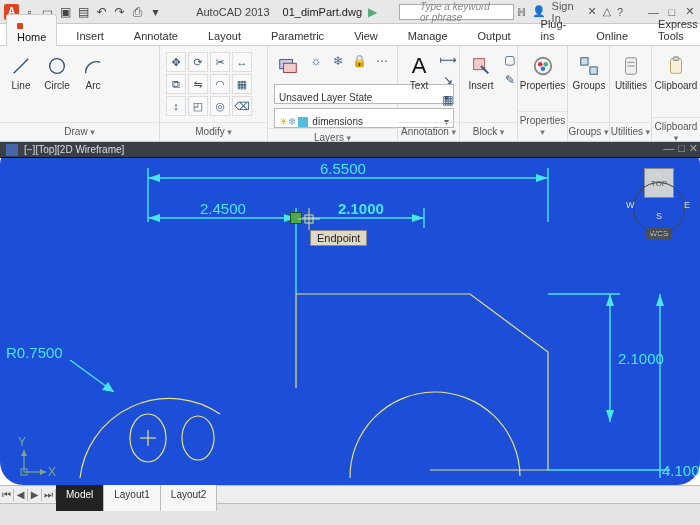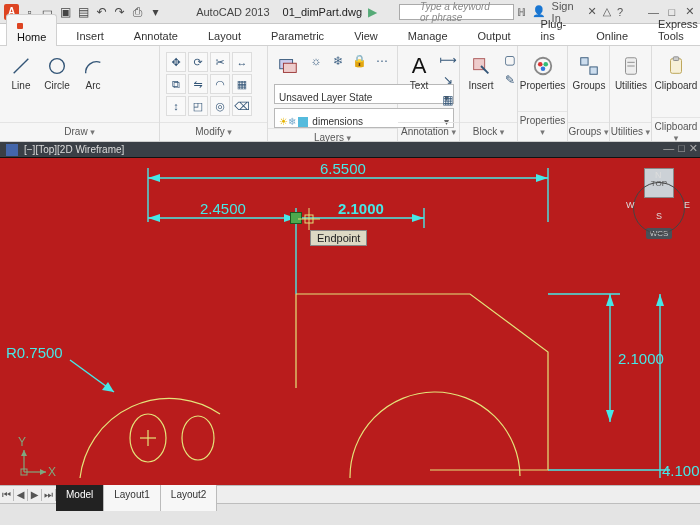--- a/index.html
+++ b/index.html
@@ -34,21 +34,21 @@
 .ico svg { width:22px; height:22px; }
 .smallgrid { display:grid; grid-template-columns:repeat(4,20px); grid-auto-rows:20px; gap:2px;}
 .smallgrid .cell { width:20px; height:20px; border:1px solid #ddd; background:#f9f9f9; display:flex; align-items:center; justify-content:center; font-size:11px; color:#357; cursor:pointer;}
 .layer-combo { width:180px; height:20px; border:1px solid #b8b8b8; background:#fff; display:flex; align-items:flex-end; padding:0 4px; font-size:10px; color:#333; cursor:pointer;}
 .layer-combo .sq { width:10px; height:10px; background:#5bd; margin:0 4px 0 2px;}
 .layer-combo::after { content:"\25BE"; margin-left:auto; color:#666;}
 .mini-icons { display:flex; gap:4px; }
 .mini-icons span { width:18px; height:18px; display:flex; align-items:center; justify-content:center; color:#468; font-size:12px; cursor:pointer;}
 
 
-.stage { position:relative; height: calc(525px - 24px - 22px - 96px - 18px - 22px); background:#b91c1c;}
+.stage { position:relative; height: calc(525px - 24px - 22px - 96px - 18px - 22px); background:#1d4ed8;border-radius:23px;}
 .doctitle { position:absolute; top:0; left:0; right:0; height:16px; background:#3a3f46; color:#ddd; font-size:10px; padding:0 6px; display:flex; align-items:center; border-bottom:1px solid #111;}
 .doctitle .left-icon { width:12px; height:12px; background:#46a; margin-right:6px;}
 .doc-winbtns { position:absolute; right:2px; top:0; display:flex; gap:4px; color:#aaa; font-size:11px;}
 .doc-winbtns span{cursor:pointer;}
 svg.drawing { position:absolute; top:16px; left:0; }
 .dim-text { fill:#46e8e7; font-size:15px; font-family:Arial,sans-serif;}
 .dim-text.strong{font-weight:bold;}
 .dim-line { stroke:#46e8e7; stroke-width:1.4; fill:none;}
 .dim-arrow { fill:#46e8e7;}
 .part { stroke:#e4e47a; stroke-width:1.2; fill:none;}

